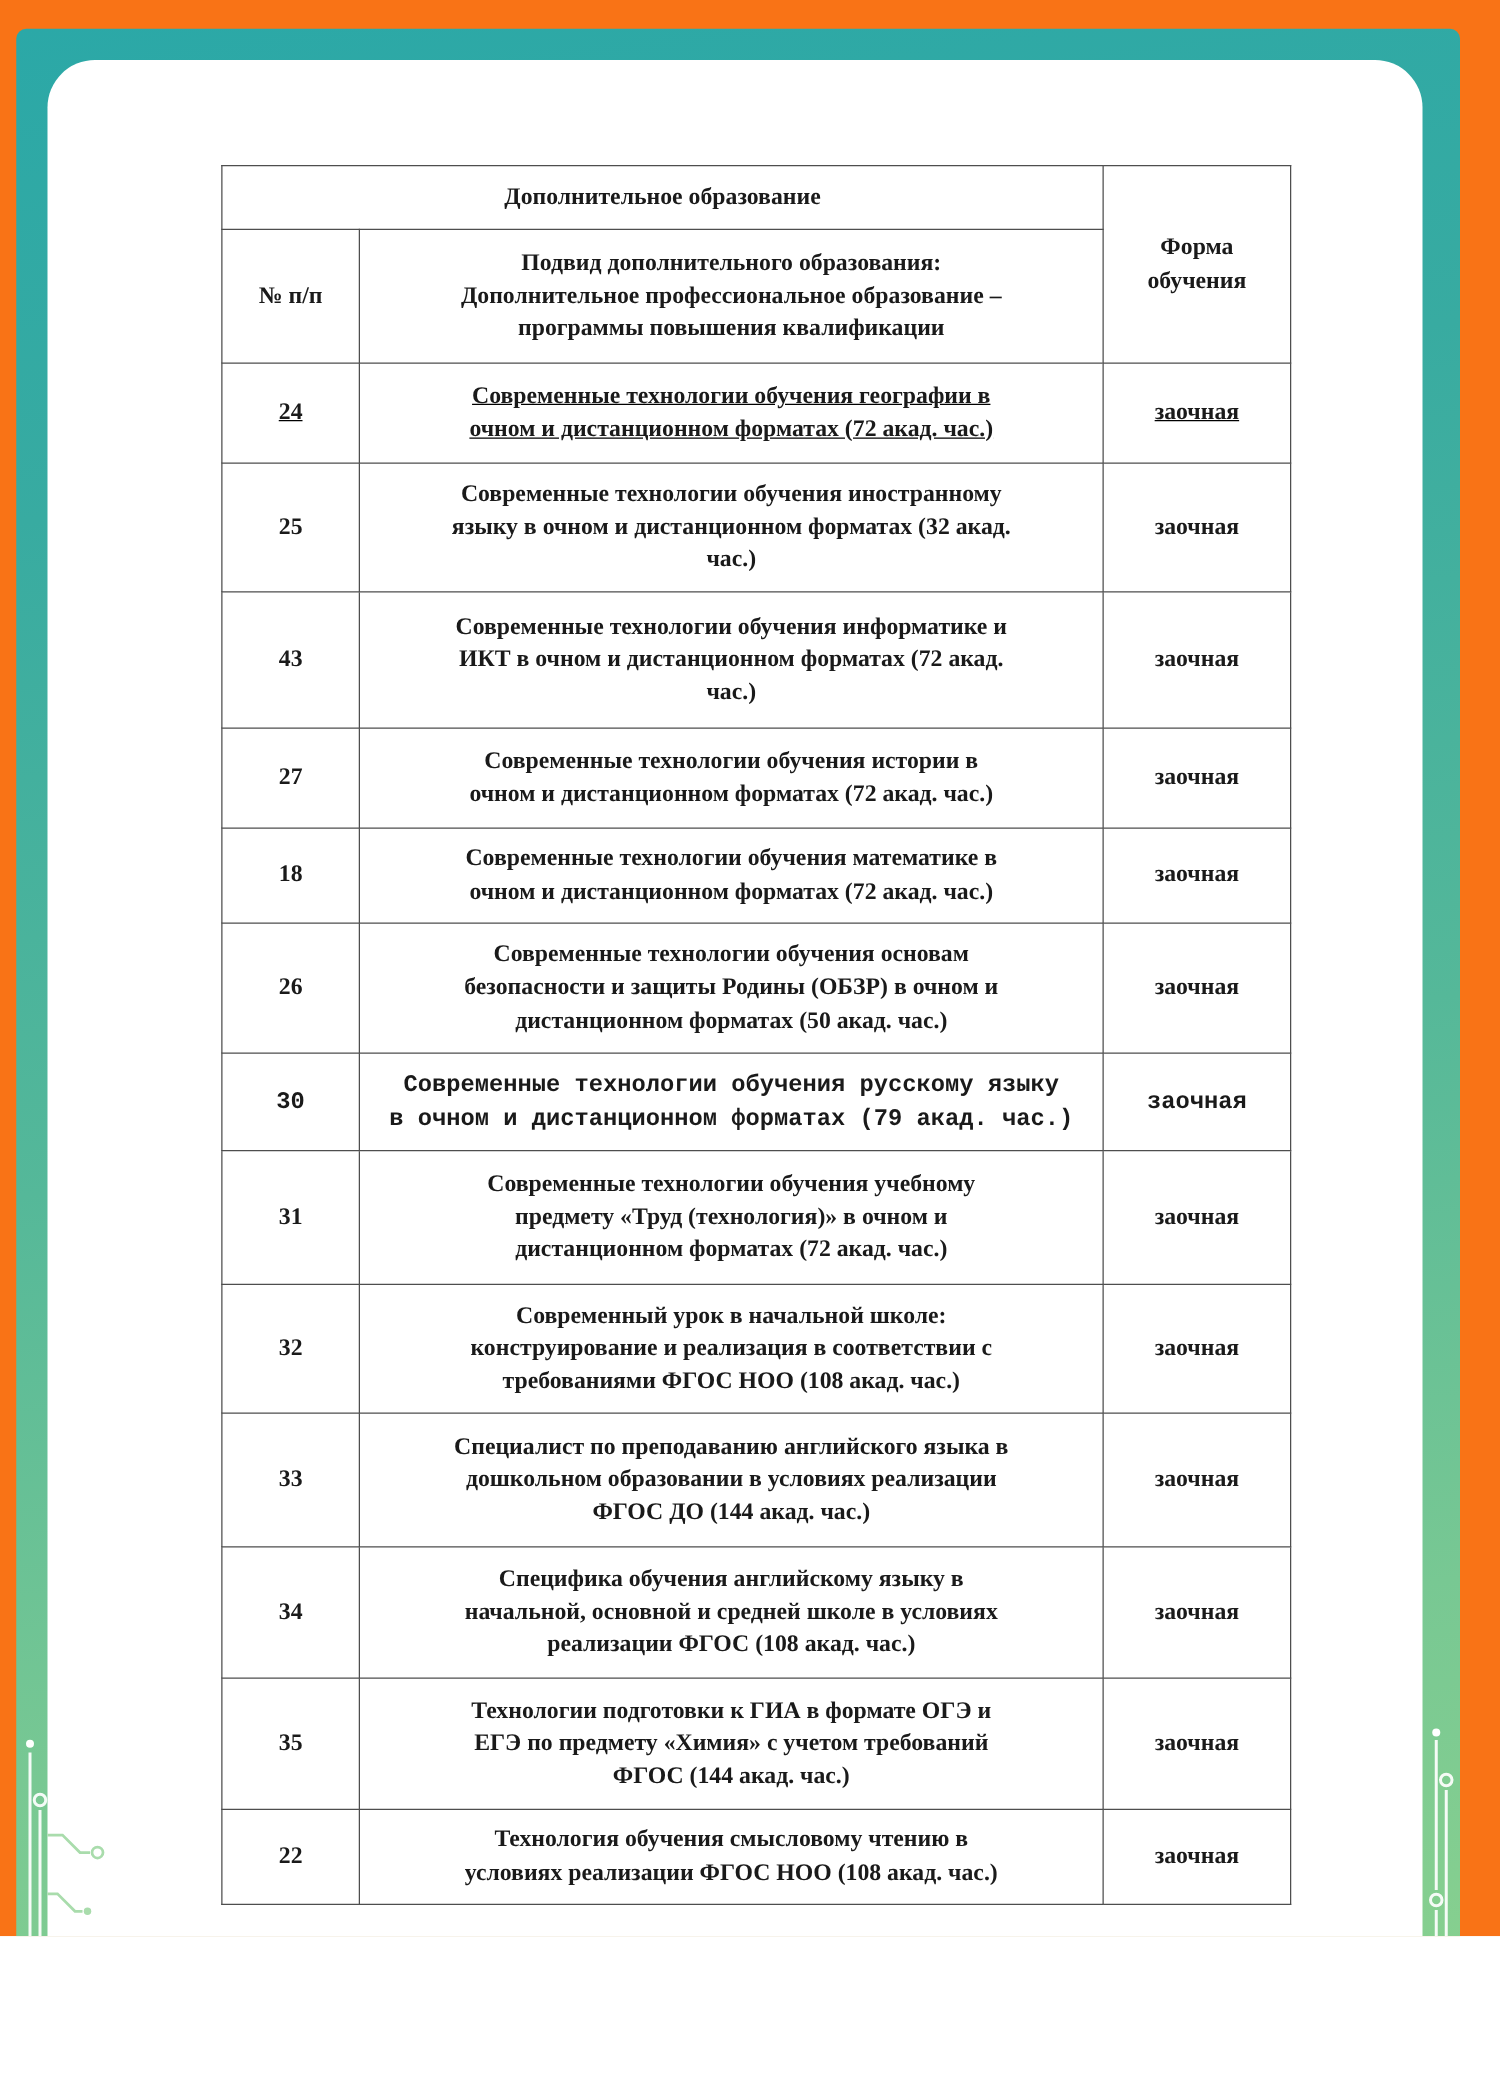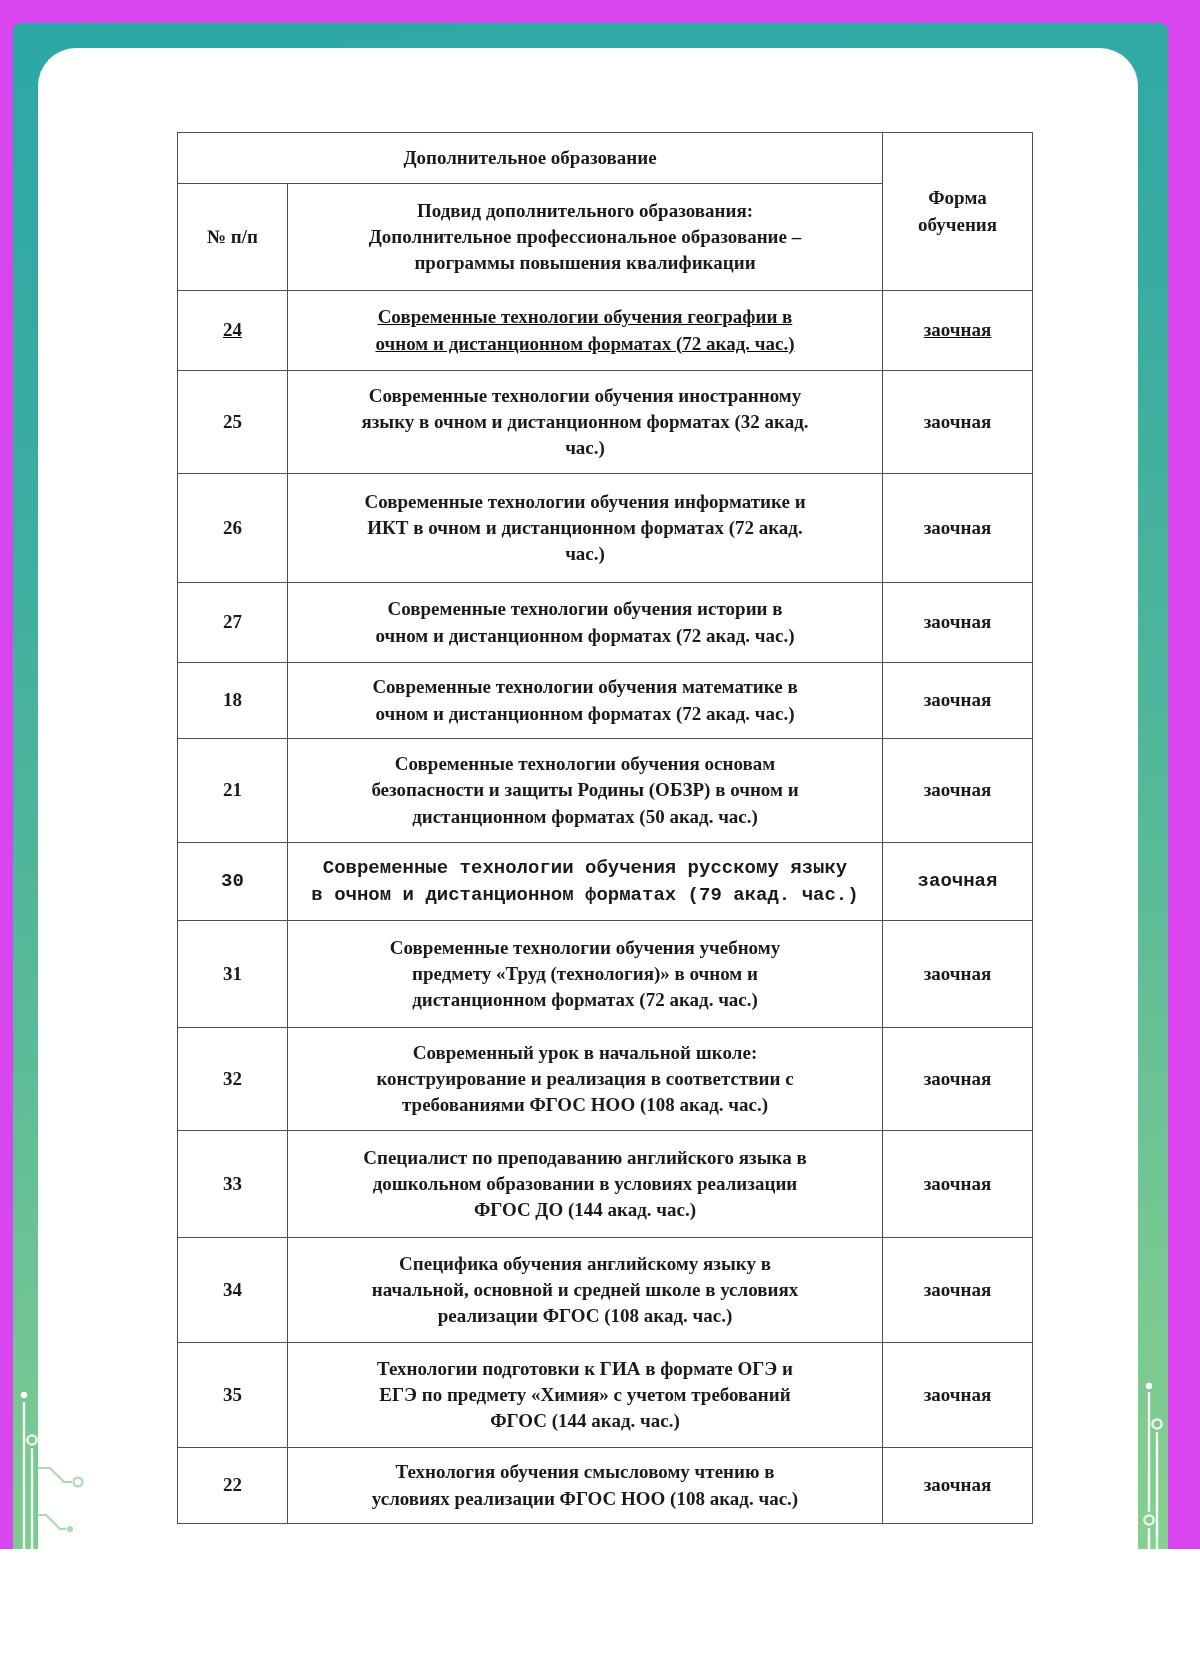--- a/index.html
+++ b/index.html
@@ -1,17 +1,17 @@
 <!DOCTYPE html>
 <html><head>
 <meta charset="utf-8">
 <style>
   html,body{margin:0;padding:0;background:#ffffff;}
   .canvas{
-    position:relative;width:1200px;height:1549px;background:#d946ef;overflow:hidden;
+    position:relative;width:1200px;height:1549px;background:#f97316;overflow:hidden;
     font-family:"Liberation Serif", serif;
   }
   
   .frame{
     position:absolute;left:13px;top:23px;width:1155px;height:1635px;border-radius:8px;
     background:linear-gradient(172deg,#2ba8a7 0%,#38aba1 22%,#55b899 52%,#78c893 78%,#8bd28e 100%);
   }
   .frame-inner{
     position:absolute;left:25px;top:25px;right:30px;bottom:43px;
     background:#ffffff;border-radius:38px;
@@ -120,40 +120,40 @@
           <td>заочная</td>
         </tr>
         <tr style="height: 103px;">
           <td>25</td>
           <td>Современные технологии обучения иностранному
 языку в очном и дистанционном форматах (32 акад.
 час.)</td>
           <td>заочная</td>
         </tr>
         <tr style="height: 109px;">
-          <td>26</td>
+          <td>43</td>
           <td>Современные технологии обучения информатике и
 ИКТ в очном и дистанционном форматах (72 акад.
 час.)</td>
           <td>заочная</td>
         </tr>
         <tr style="height: 80px;">
           <td>27</td>
           <td>Современные технологии обучения истории в
 очном и дистанционном форматах (72 акад. час.)</td>
           <td>заочная</td>
         </tr>
         <tr style="height: 76px;">
           <td>18</td>
           <td>Современные технологии обучения математике в
 очном и дистанционном форматах (72 акад. час.)</td>
           <td>заочная</td>
         </tr>
         <tr style="height: 104px;">
-          <td>21</td>
+          <td>26</td>
           <td>Современные технологии обучения основам
 безопасности и защиты Родины (ОБЗР) в очном и
 дистанционном форматах (50 акад. час.)</td>
           <td>заочная</td>
         </tr>
         <tr style="height: 78px; font-family: Liberation Mono, monospace;">
           <td>30</td>
           <td>Современные технологии обучения русскому языку
 в очном и дистанционном форматах (79 акад. час.)</td>
           <td>заочная</td>

